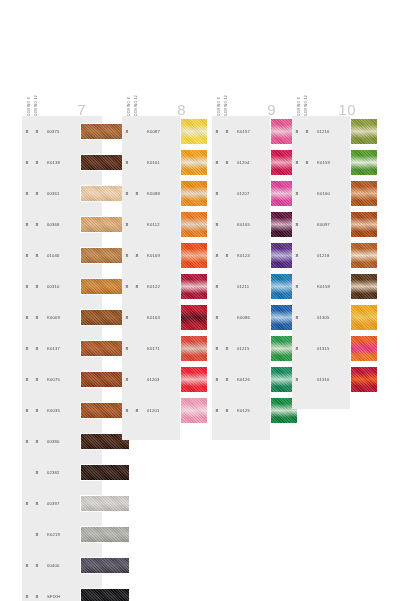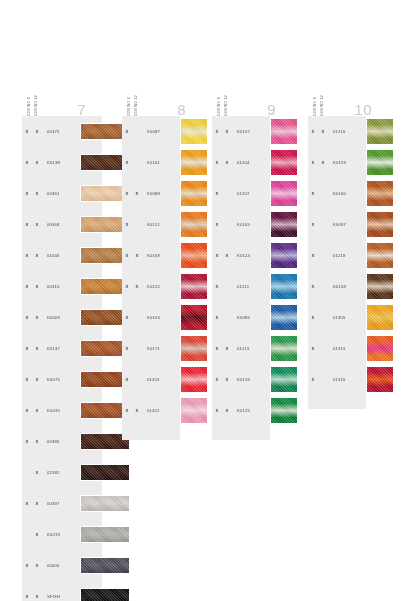--- a/index.html
+++ b/index.html
@@ -421,21 +421,21 @@
           <div class="mk">X</div>
           <div class="code">K0125</div>
           <div class="sw tall" style="background: linear-gradient(rgb(12, 138, 60) 0%, rgb(12, 138, 60) 22%, rgb(207, 228, 207) 50%, rgb(8, 126, 52) 78%, rgb(8, 126, 52) 100%);">
             <div class="tex"></div>
           </div>
         </div>
       </div>
       <div class="footpad"></div>
     </div>
   </div>
-<div class="col" style="left: 308px;">
+<div class="col" style="left: 292px;">
     <div class="col-head">
       <div class="vhead">
         <span>DOMINO 8</span>
         <span>DOMINO 12</span>
       </div>
       <div class="colnum">10</div>
     </div>
     <div class="col-body">
       <div class="rows">
         <div class="row">

